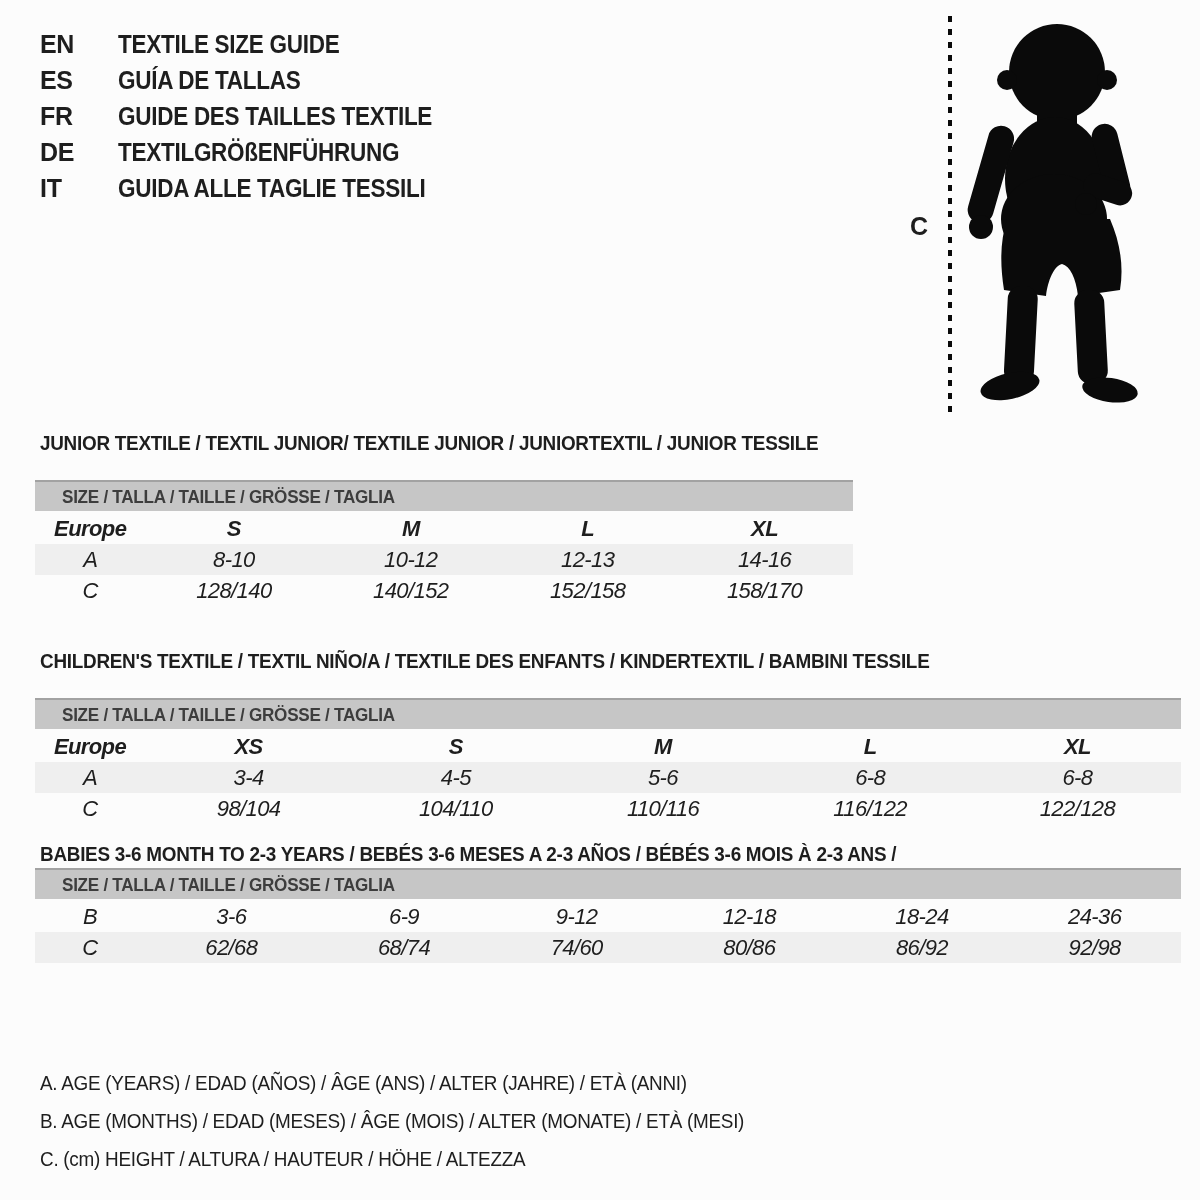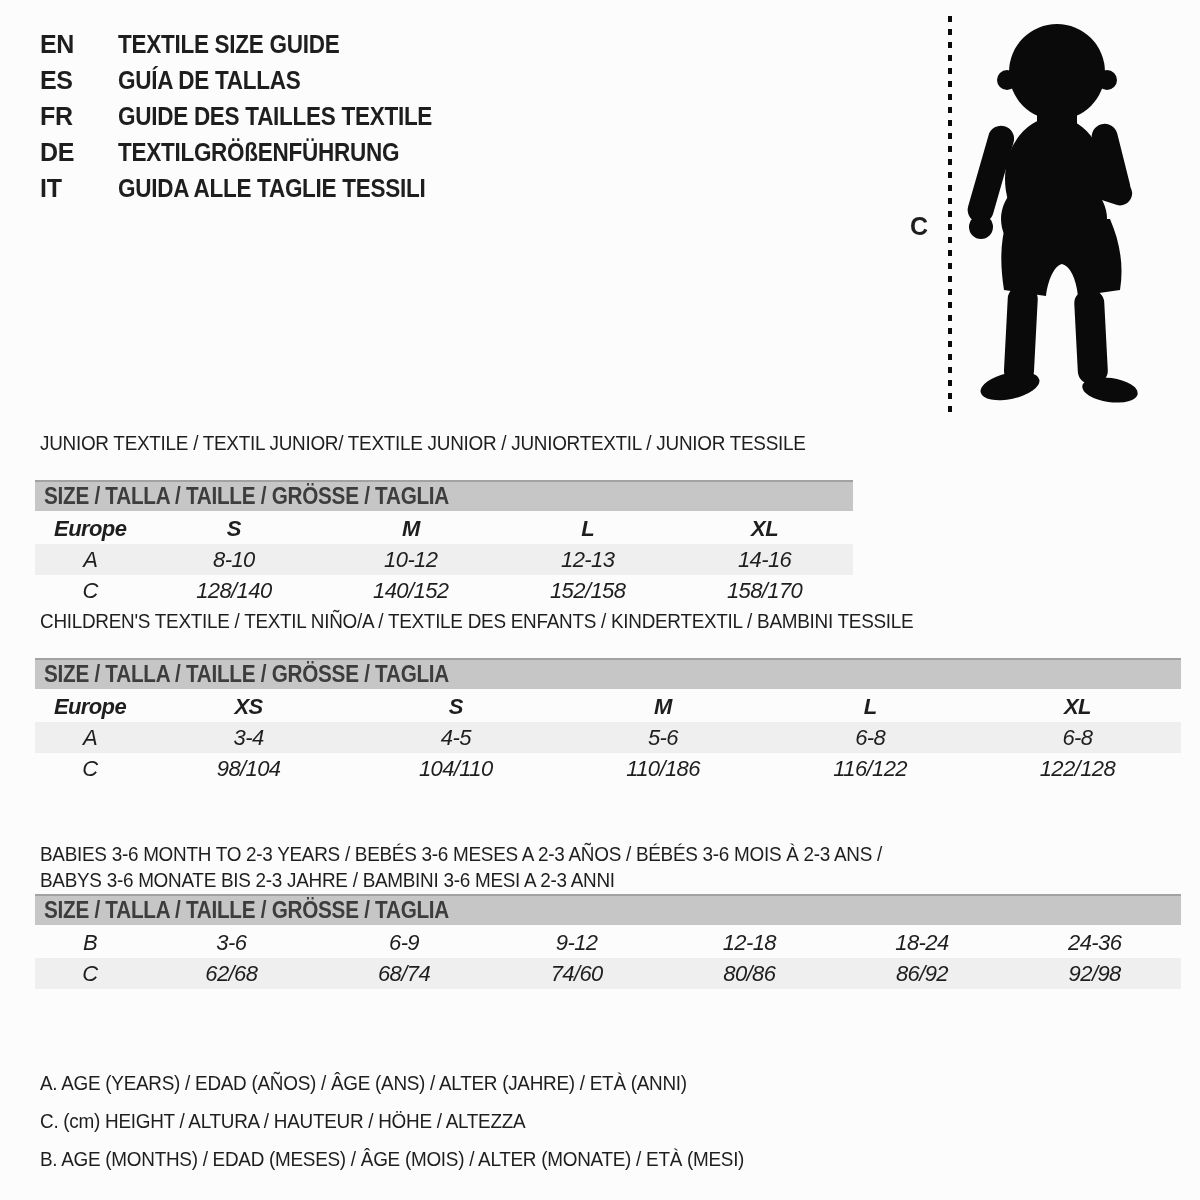--- a/index.html
+++ b/index.html
@@ -26,29 +26,29 @@
     position:absolute;left:948px;top:16px;width:4px;height:398px;
     background:repeating-linear-gradient(to bottom,var(--ink,#0a0a0a) 0px,var(--ink,#0a0a0a) 6px,transparent 6px,transparent 13px);
   }
   .measure-label{position:absolute;left:910px;top:212px;font-size:25px;font-weight:700;}
   .silhouette{position:absolute;left:962px;top:14px;}
   .silhouette *{fill:var(--ink,#0a0a0a);}
 
   
   .section{position:absolute;}
   .sec-junior{left:35px;top:430px;width:818px;}
-  .sec-children{left:35px;top:608px;width:1146px;}
+  .sec-children{left:35px;top:648px;width:1146px;}
   .sec-babies{left:35px;top:841px;width:1146px;}
-  .sec-title{font-size:21px;font-weight:400;margin-left:5px;letter-spacing:-.2px;line-height:26px;}
+  .sec-title{font-size:21px;font-weight:700;margin-left:5px;letter-spacing:-.2px;line-height:26px;}
   .sec-junior .sec-title,.sec-children .sec-title{margin-bottom:24px;}
   .sec-babies .titles{margin-bottom:1px;}
   .size-bar{
     height:29px;line-height:29px;background:var(--bar-bg,#c6c6c6);
     border-top:2px solid var(--bar-edge,#a2a2a2);
-    padding-left:9px;font-size:23px;font-weight:700;color:var(--bar-text,#3d3d3d);
+    padding-left:27px;font-size:19px;font-weight:700;color:var(--bar-text,#3d3d3d);
   }
   table.size-table{width:100%;border-collapse:collapse;table-layout:fixed;margin-top:2px;font-style:italic;}
   table.size-table td{
     height:31px;text-align:center;font-size:22px;letter-spacing:-.6px;
     padding:0;vertical-align:middle;
   }
   td.lbl{text-align:left;padding-left:7px;}
   td.hd{font-weight:700;letter-spacing:-.4px;}
   tr.shade td{background:var(--shade,#efefef);}
   col.c-lab-j{width:13.5%;}
@@ -178,32 +178,31 @@
         <td>3-4</td>
         <td>4-5</td>
         <td>5-6</td>
         <td>6-8</td>
         <td>6-8</td>
       </tr>
       <tr>
         <td class="lbl">C</td>
         <td>98/104</td>
         <td>104/110</td>
-        <td>110/186</td>
+        <td>110/116</td>
         <td>116/122</td>
         <td>122/128</td>
       </tr>
     </tbody>
       </table>
   </div>
 
   <div class="section sec-babies">
     <div class="titles">
       <div class="sec-title"><span class="cnd">BABIES 3-6 MONTH TO 2-3 YEARS / BEBÉS 3-6 MESES A 2-3 AÑOS / BÉBÉS 3-6 MOIS À 2-3 ANS /</span></div>
-      <div class="sec-title"><span class="cnd">BABYS 3-6 MONATE BIS 2-3 JAHRE / BAMBINI 3-6 MESI A 2-3 ANNI</span></div>
     </div>
     <div class="size-bar">
       <span class="cnd">SIZE / TALLA / TAILLE / GRÖSSE / TAGLIA</span>
     </div>
     <table class="size-table">
       <colgroup>
           <col class="c-lab-w">
           <col>
           <col>
           <col>
@@ -229,17 +228,17 @@
         <td>80/86</td>
         <td>86/92</td>
         <td>92/98</td>
       </tr>
     </tbody>
       </table>
   </div>
 
   <div class="legend">
     <div class="legend-line"><span class="cnd">A. AGE (YEARS) / EDAD (AÑOS) / ÂGE (ANS) / ALTER (JAHRE) / ETÀ (ANNI)</span></div>
+    <div class="legend-line"><span class="cnd">B. AGE (MONTHS) / EDAD (MESES) / ÂGE (MOIS) / ALTER (MONATE) / ETÀ (MESI)</span></div>
     <div class="legend-line"><span class="cnd">C. (cm) HEIGHT / ALTURA / HAUTEUR / HÖHE / ALTEZZA</span></div>
-    <div class="legend-line"><span class="cnd">B. AGE (MONTHS) / EDAD (MESES) / ÂGE (MOIS) / ALTER (MONATE) / ETÀ (MESI)</span></div>
   </div>
 
 </div>
 
 </body></html>

